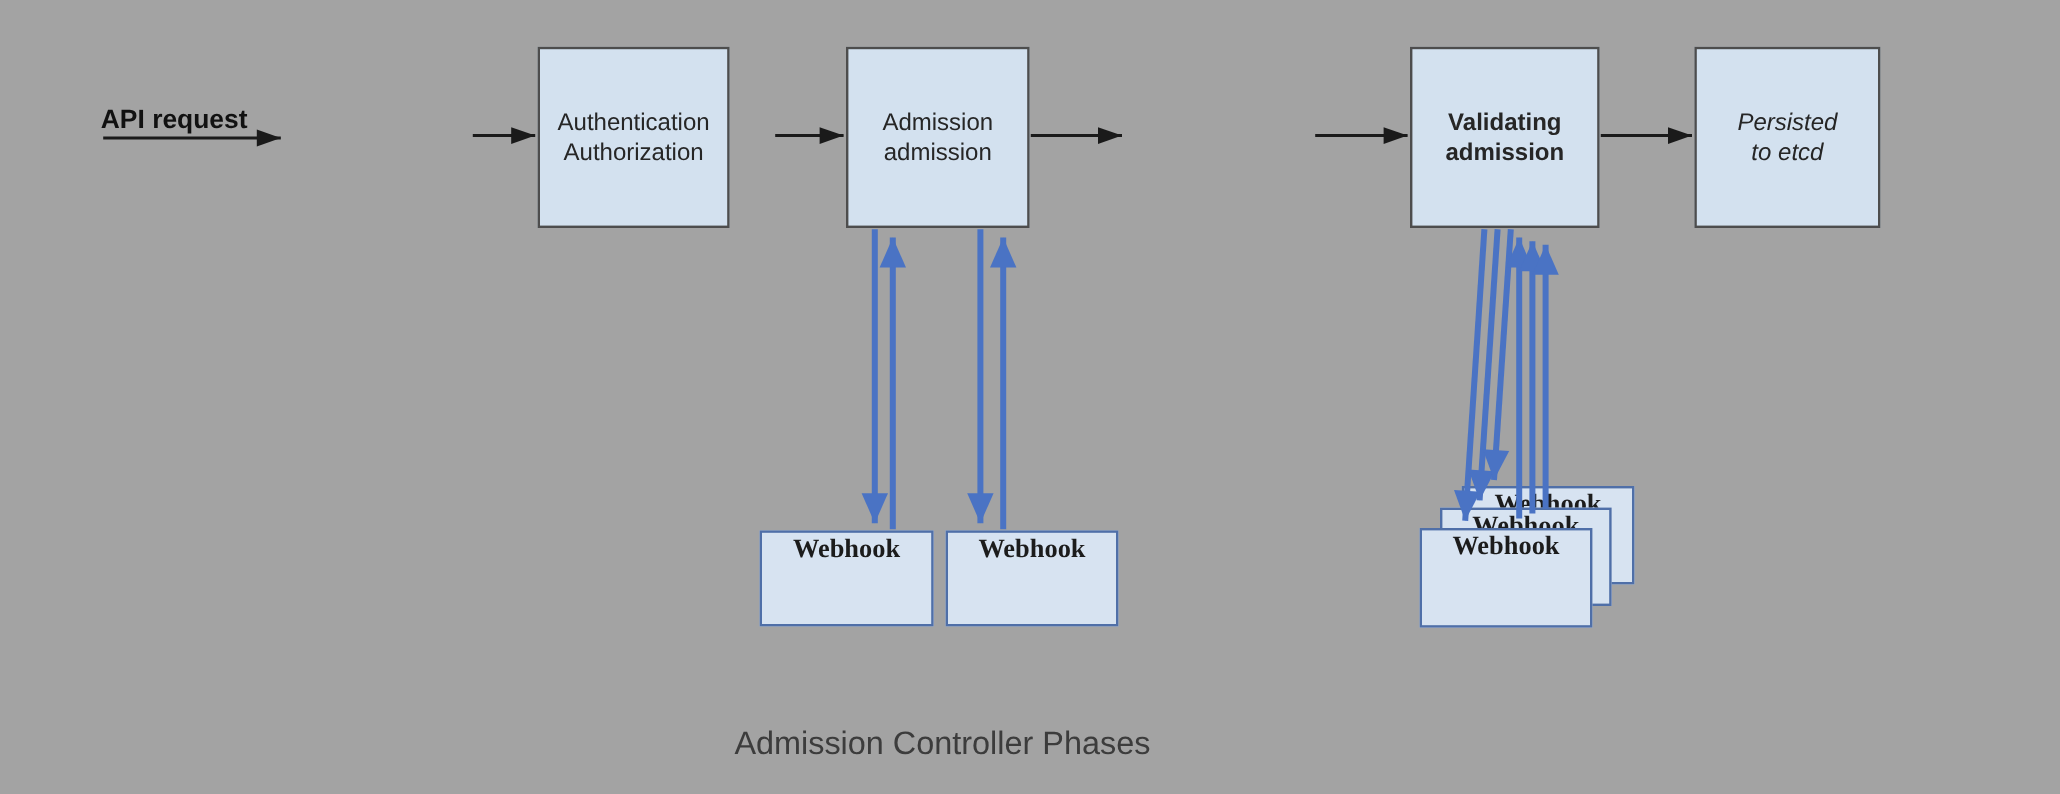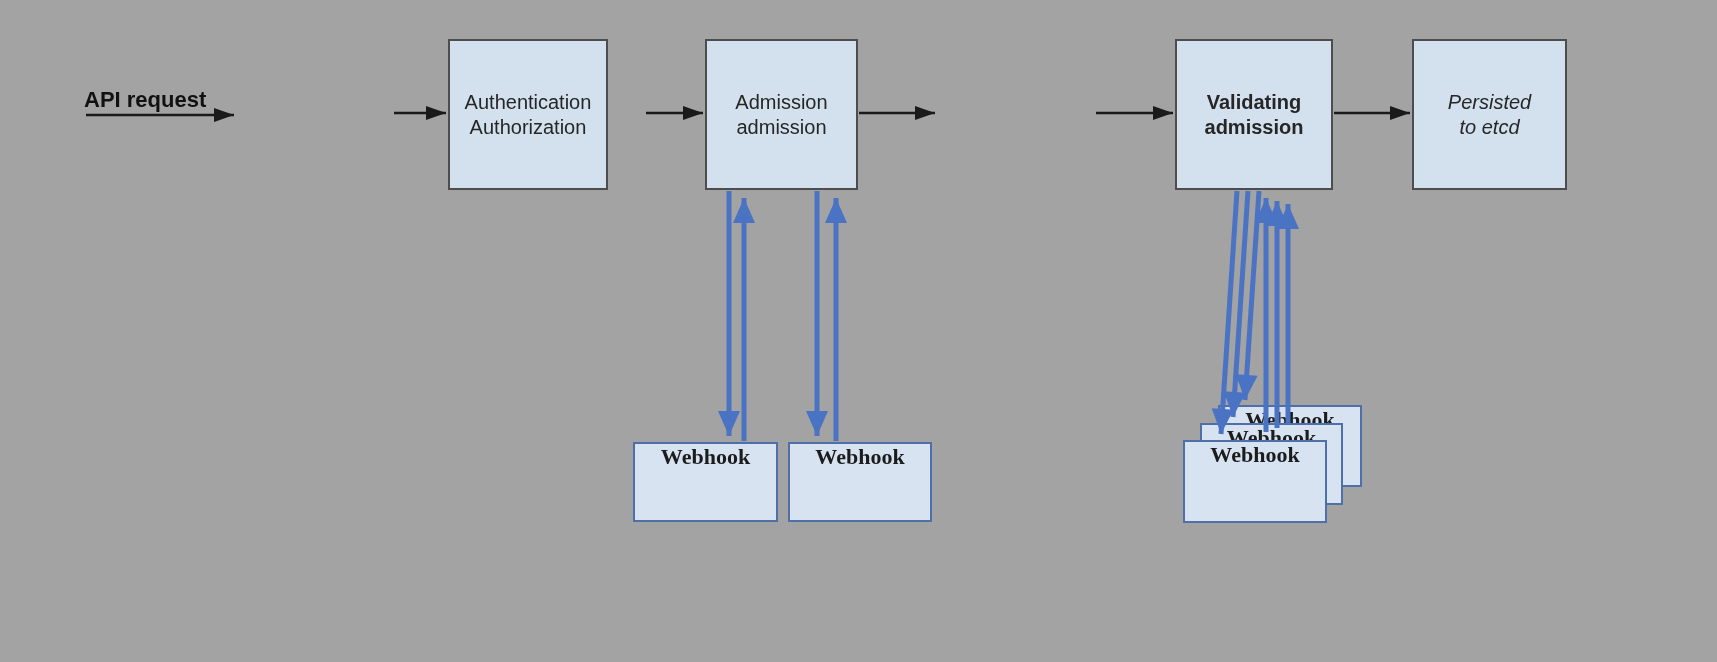--- a/index.html
+++ b/index.html
@@ -148,14 +148,15 @@
     <g stroke="#4a73c4" stroke-width="5">
       <line x1="1237" y1="191" x2="1221" y2="434" marker-end="url(#mBlue)"></line>
       <line x1="1248" y1="191" x2="1233" y2="417" marker-end="url(#mBlue)"></line>
       <line x1="1259" y1="191" x2="1245" y2="400" marker-end="url(#mBlue)"></line>
       <line x1="1266" y1="432" x2="1266" y2="198" marker-end="url(#mBlue)"></line>
       <line x1="1277" y1="428" x2="1277" y2="201" marker-end="url(#mBlue)"></line>
       <line x1="1288" y1="424" x2="1288" y2="204" marker-end="url(#mBlue)"></line>
     </g>
   </svg>
 
+  <div class="caption">Admission Controller Phases</div>
 
 </div>
 
 </body></html>

